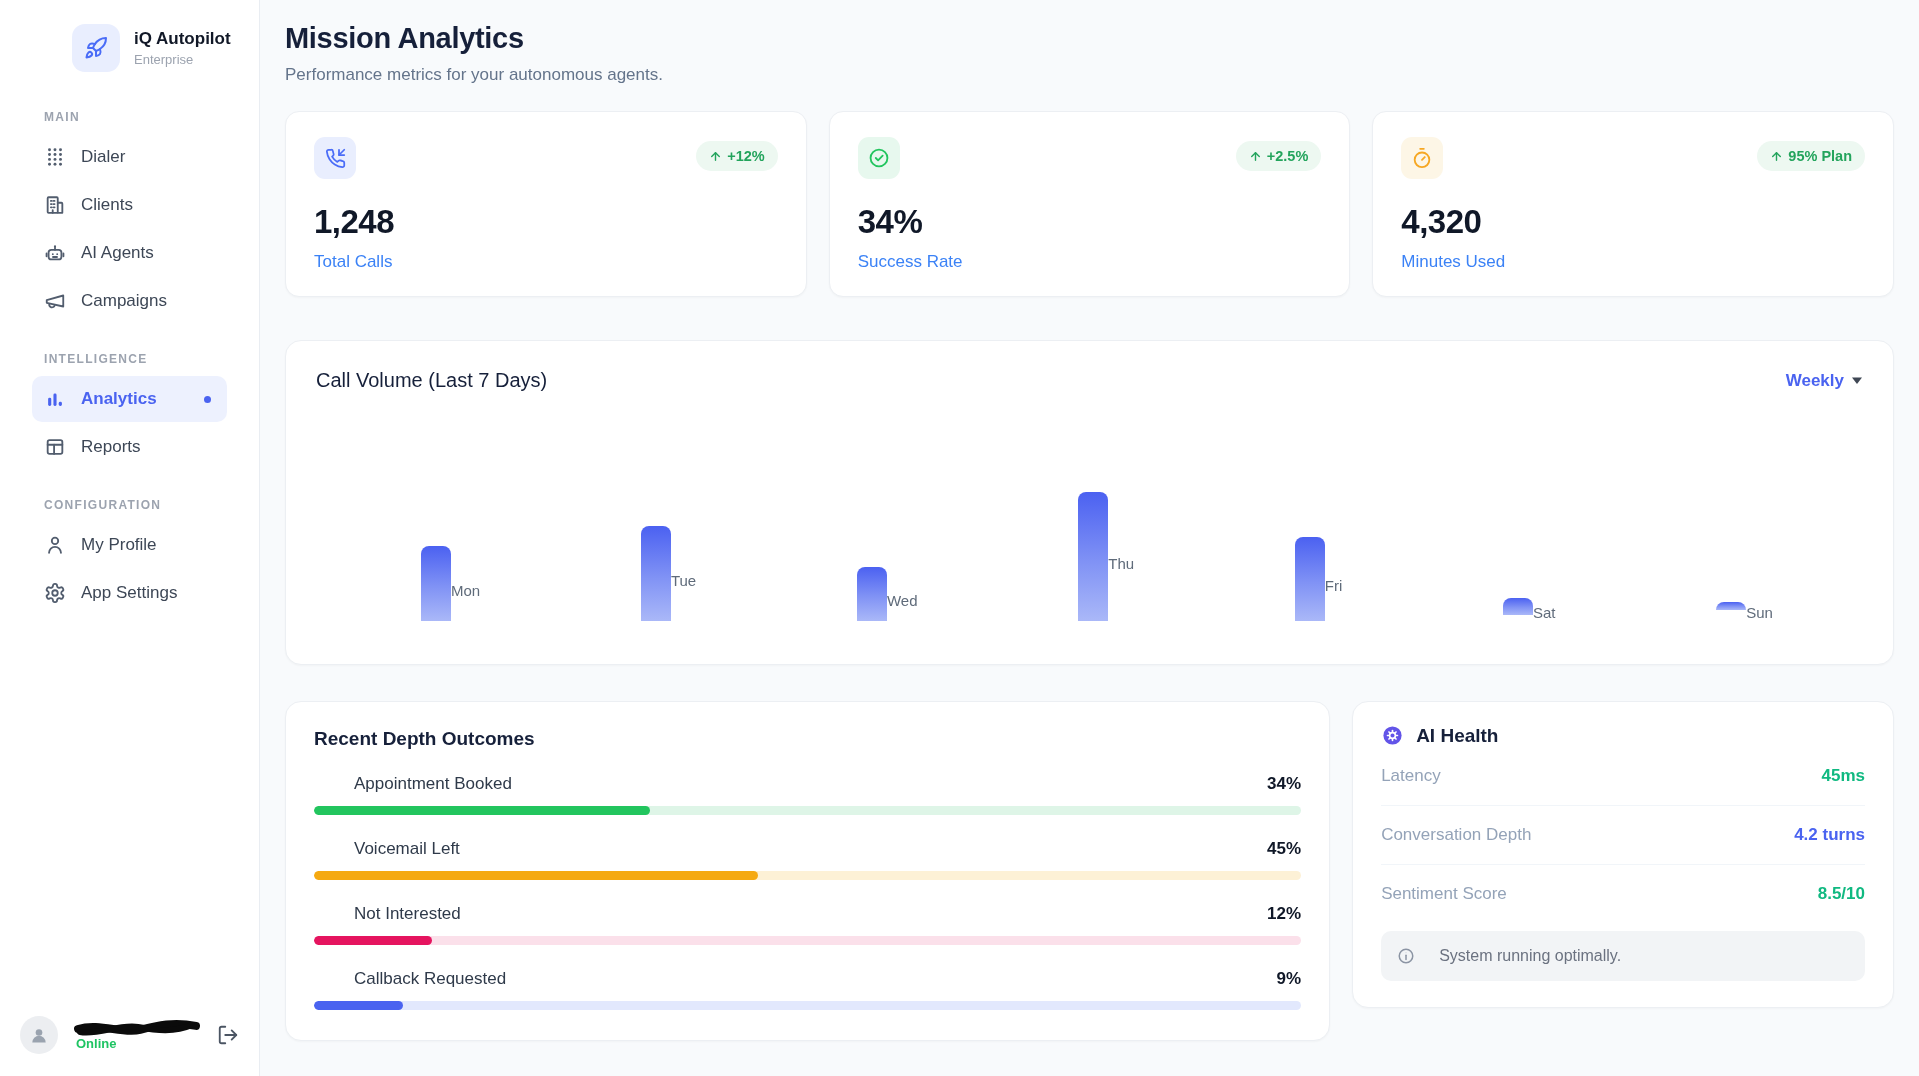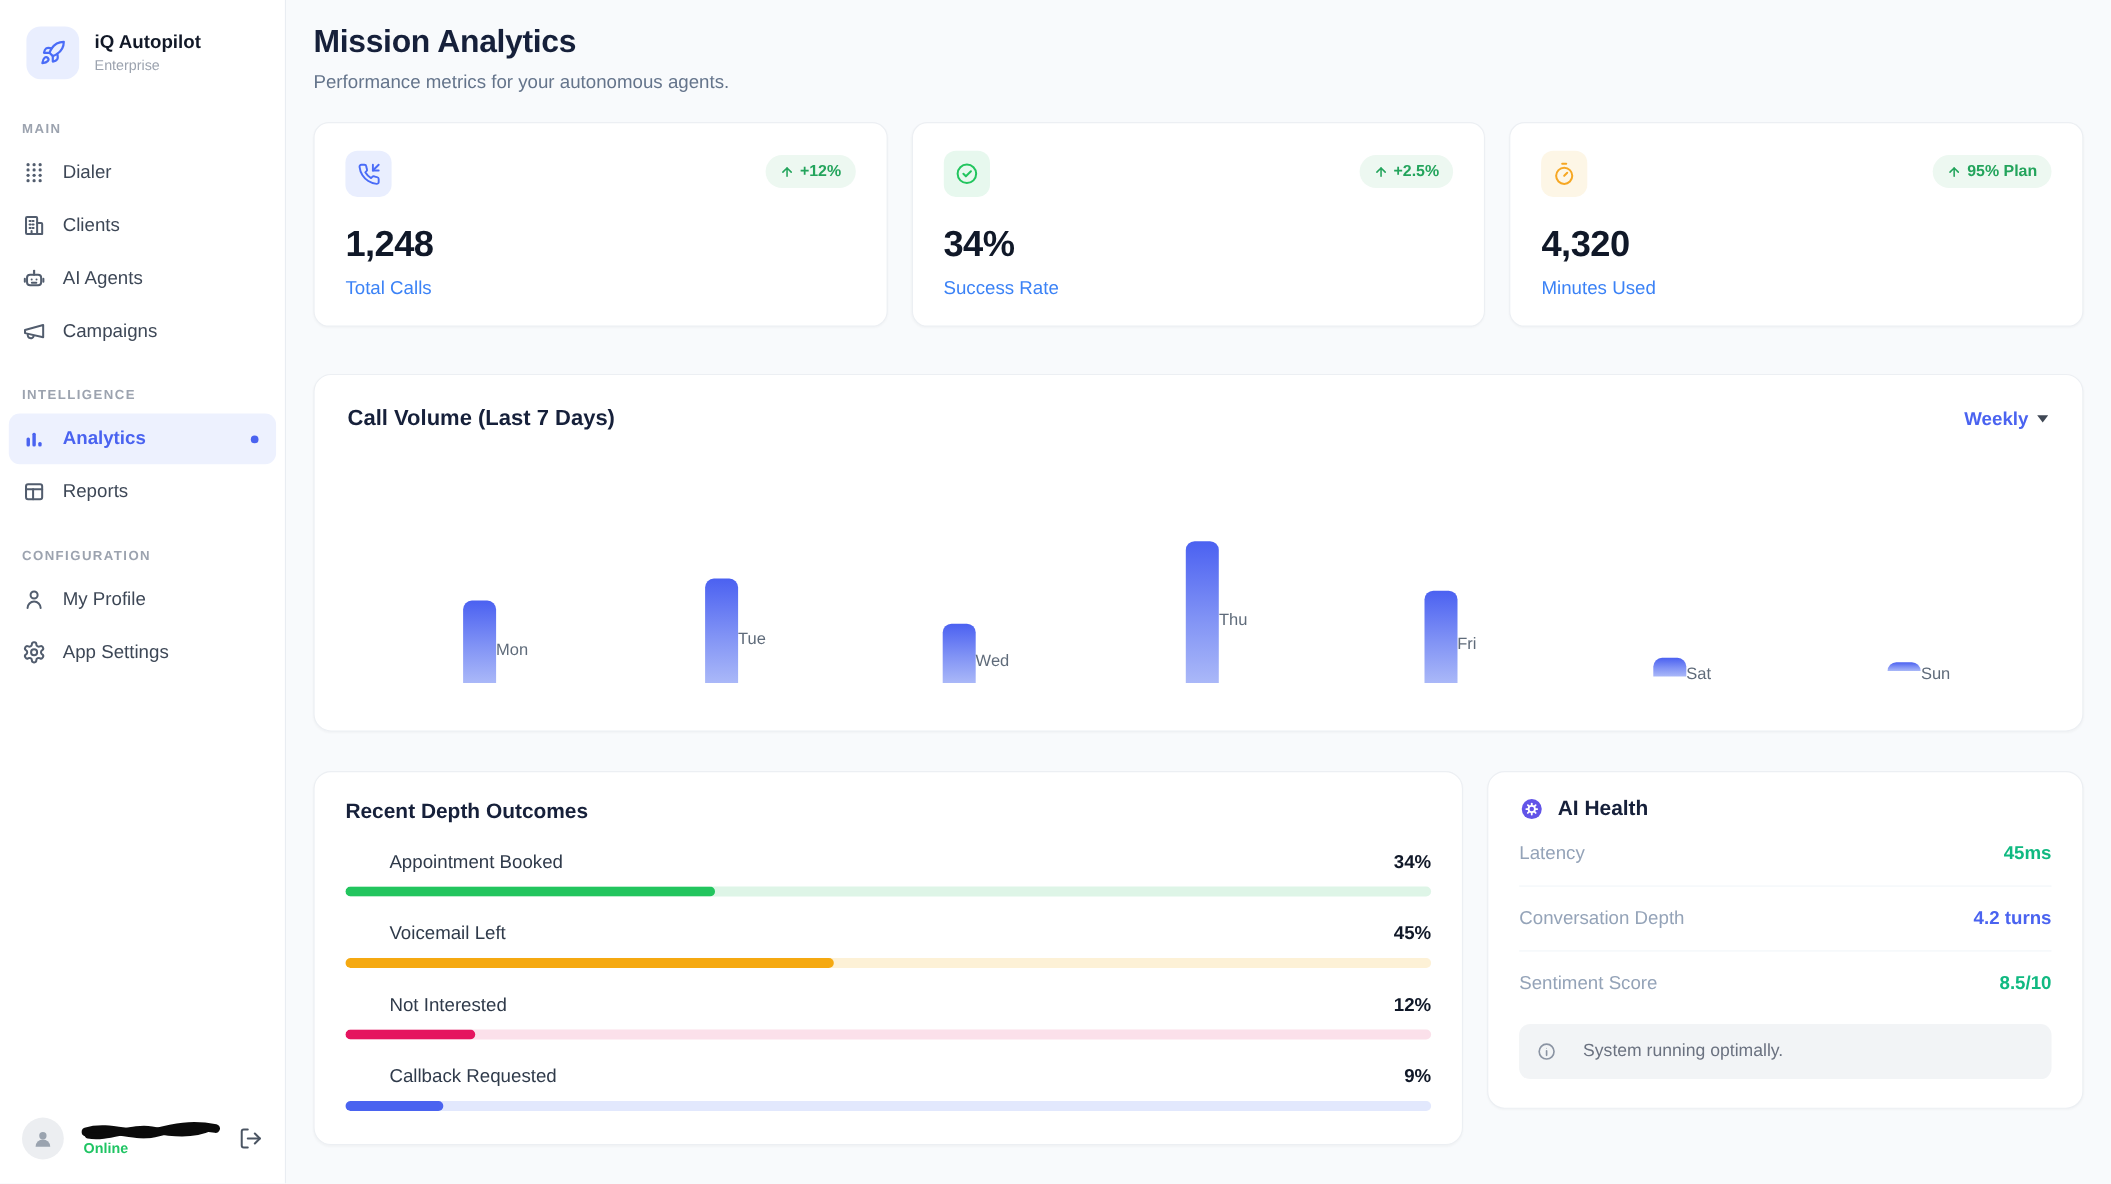--- a/index.html
+++ b/index.html
@@ -2,25 +2,25 @@
 <html><head>
 <meta charset="utf-8">
 <style>
   * { margin:0; padding:0; box-sizing:border-box; }
   html,body { width:1919px; height:1076px; overflow:hidden; }
   body { display:flex; font-family:"Liberation Sans","DejaVu Sans",sans-serif; background:#f8fafc; color:#131b2e; }
   svg { display:block; }
 
   
   .sidebar { width:260px; min-width:260px; height:100%; background:#ffffff; border-right:1px solid #e9edf2; display:flex; flex-direction:column; }
-  .brand { display:flex; align-items:center; gap:14px; padding:24px 24px 10px; }
+  .brand { display:flex; align-items:center; gap:14px; padding:24px 24px 10px;margin-left:48px; }
   .brand-icon-box { width:48px; height:48px; border-radius:13px; background:#e9eefe; display:flex; align-items:center; justify-content:center; color:#4a6cf7; }
   .brand-name { font-size:17px; font-weight:700; color:#111827; }
   .brand-sub { font-size:13px; color:#9ca3af; margin-top:3px; }
-  .nav { padding:0 8px; }
+  .nav { padding:0 32px; }
   .section-label { font-size:12px; font-weight:700; letter-spacing:1.3px; color:#9ca3af; padding:0 12px; margin:28px 0 10px; }
   .side-item { display:flex; align-items:center; gap:15px; padding:12px 12px; margin:2px 0; border-radius:10px; font-size:17px; color:#3d4756; cursor:pointer; }
   .side-item .it-icon { color:#525d6e; width:22px; height:22px; }
   .side-item.active { background:#edf1fe; color:#4a63f0; font-weight:700; }
   .side-item.active .it-icon { color:#4a63f0; }
   .active-dot { width:7px; height:7px; border-radius:50%; background:#4a63f0; margin-left:auto; margin-right:4px; }
   .side-user { margin-top:auto; display:flex; align-items:center; gap:12px; padding:16px 20px 22px; }
   .avatar { width:38px; height:38px; border-radius:50%; background:#eceef1; display:flex; align-items:center; justify-content:center; color:#9aa3af; }
   .user-meta { display:flex; flex-direction:column; gap:1px; }
   .redaction { margin-left:4px; transform:rotate(-2deg); }
@@ -38,21 +38,21 @@
   .icon-box { width:42px; height:42px; border-radius:11px; display:flex; align-items:center; justify-content:center; }
   .icon-box.blue { background:#e9eefe; color:#4a6cf7; }
   .icon-box.green { background:#e7f8ee; color:#22c55e; }
   .icon-box.amber { background:#fdf6e6; color:#f6a723; }
   .badge { display:flex; align-items:center; gap:5px; background:#edf8f1; color:#23a45c; font-size:14.5px; font-weight:700; padding:7px 13px; border-radius:999px; margin-top:4px; }
   .stat-value { font-size:33px; font-weight:700; color:#101828; margin-top:24px; letter-spacing:-0.5px; }
   .stat-label { font-size:17px; color:#3b82f6; margin-top:11px; }
 
   .chart-card { background:#fff; border:1px solid #eceff3; border-radius:16px; margin-top:43px; padding:28px 30px; height:325px; box-shadow:0 1px 2px rgba(16,24,40,.03); }
   .chart-head { display:flex; align-items:center; justify-content:space-between; }
-  .chart-title { font-size:20px; font-weight:700; color:#16203a; }
+  .chart-title { font-size:20px; font-weight:400; color:#16203a; }
   .range-select { display:flex; align-items:center; gap:7px; color:#4a63f0; font-size:17px; font-weight:600; cursor:pointer; background:none; border:none; font-family:inherit; }
   .range-select .caret { color:#3f4754; }
   .chart-area { display:flex; justify-content:space-between; align-items:flex-end; margin:14px 90px 0 105px; height:215px; }
   .chart-col { display:flex; flex-direction:row; align-items:center; justify-content:flex-end; }
   .chart-bar { width:30px; border-radius:8px 8px 0 0; background:linear-gradient(180deg,#4b61f1 0%, #8193f5 55%, #aab8f8 100%); }
   .chart-bar-label { font-size:15px; color:#5f6b7a; margin-top:13px; }
 
   .bottom-row { display:flex; gap:22px; align-items:flex-start; margin-top:36px; }
   .card { background:#fff; border:1px solid #eceff3; border-radius:16px; box-shadow:0 1px 2px rgba(16,24,40,.03); }
   .outcomes-card { flex:2.04; padding:26px 28px 30px; }

